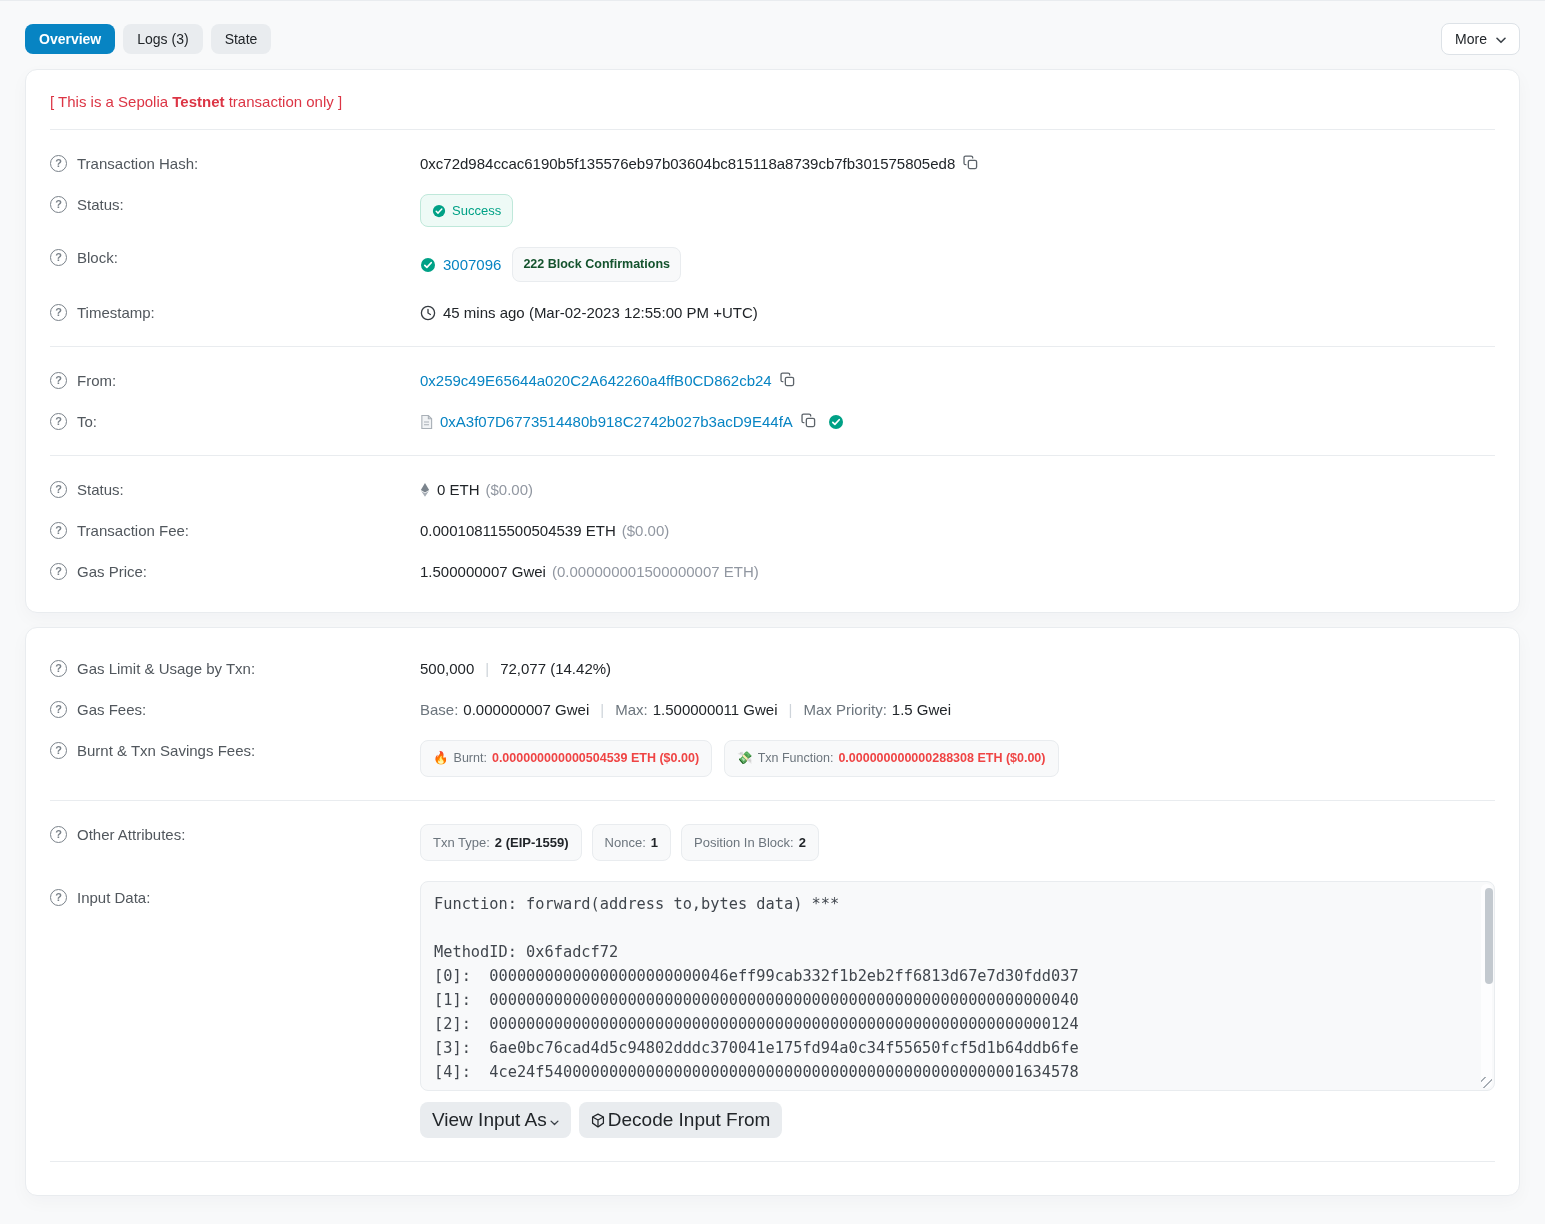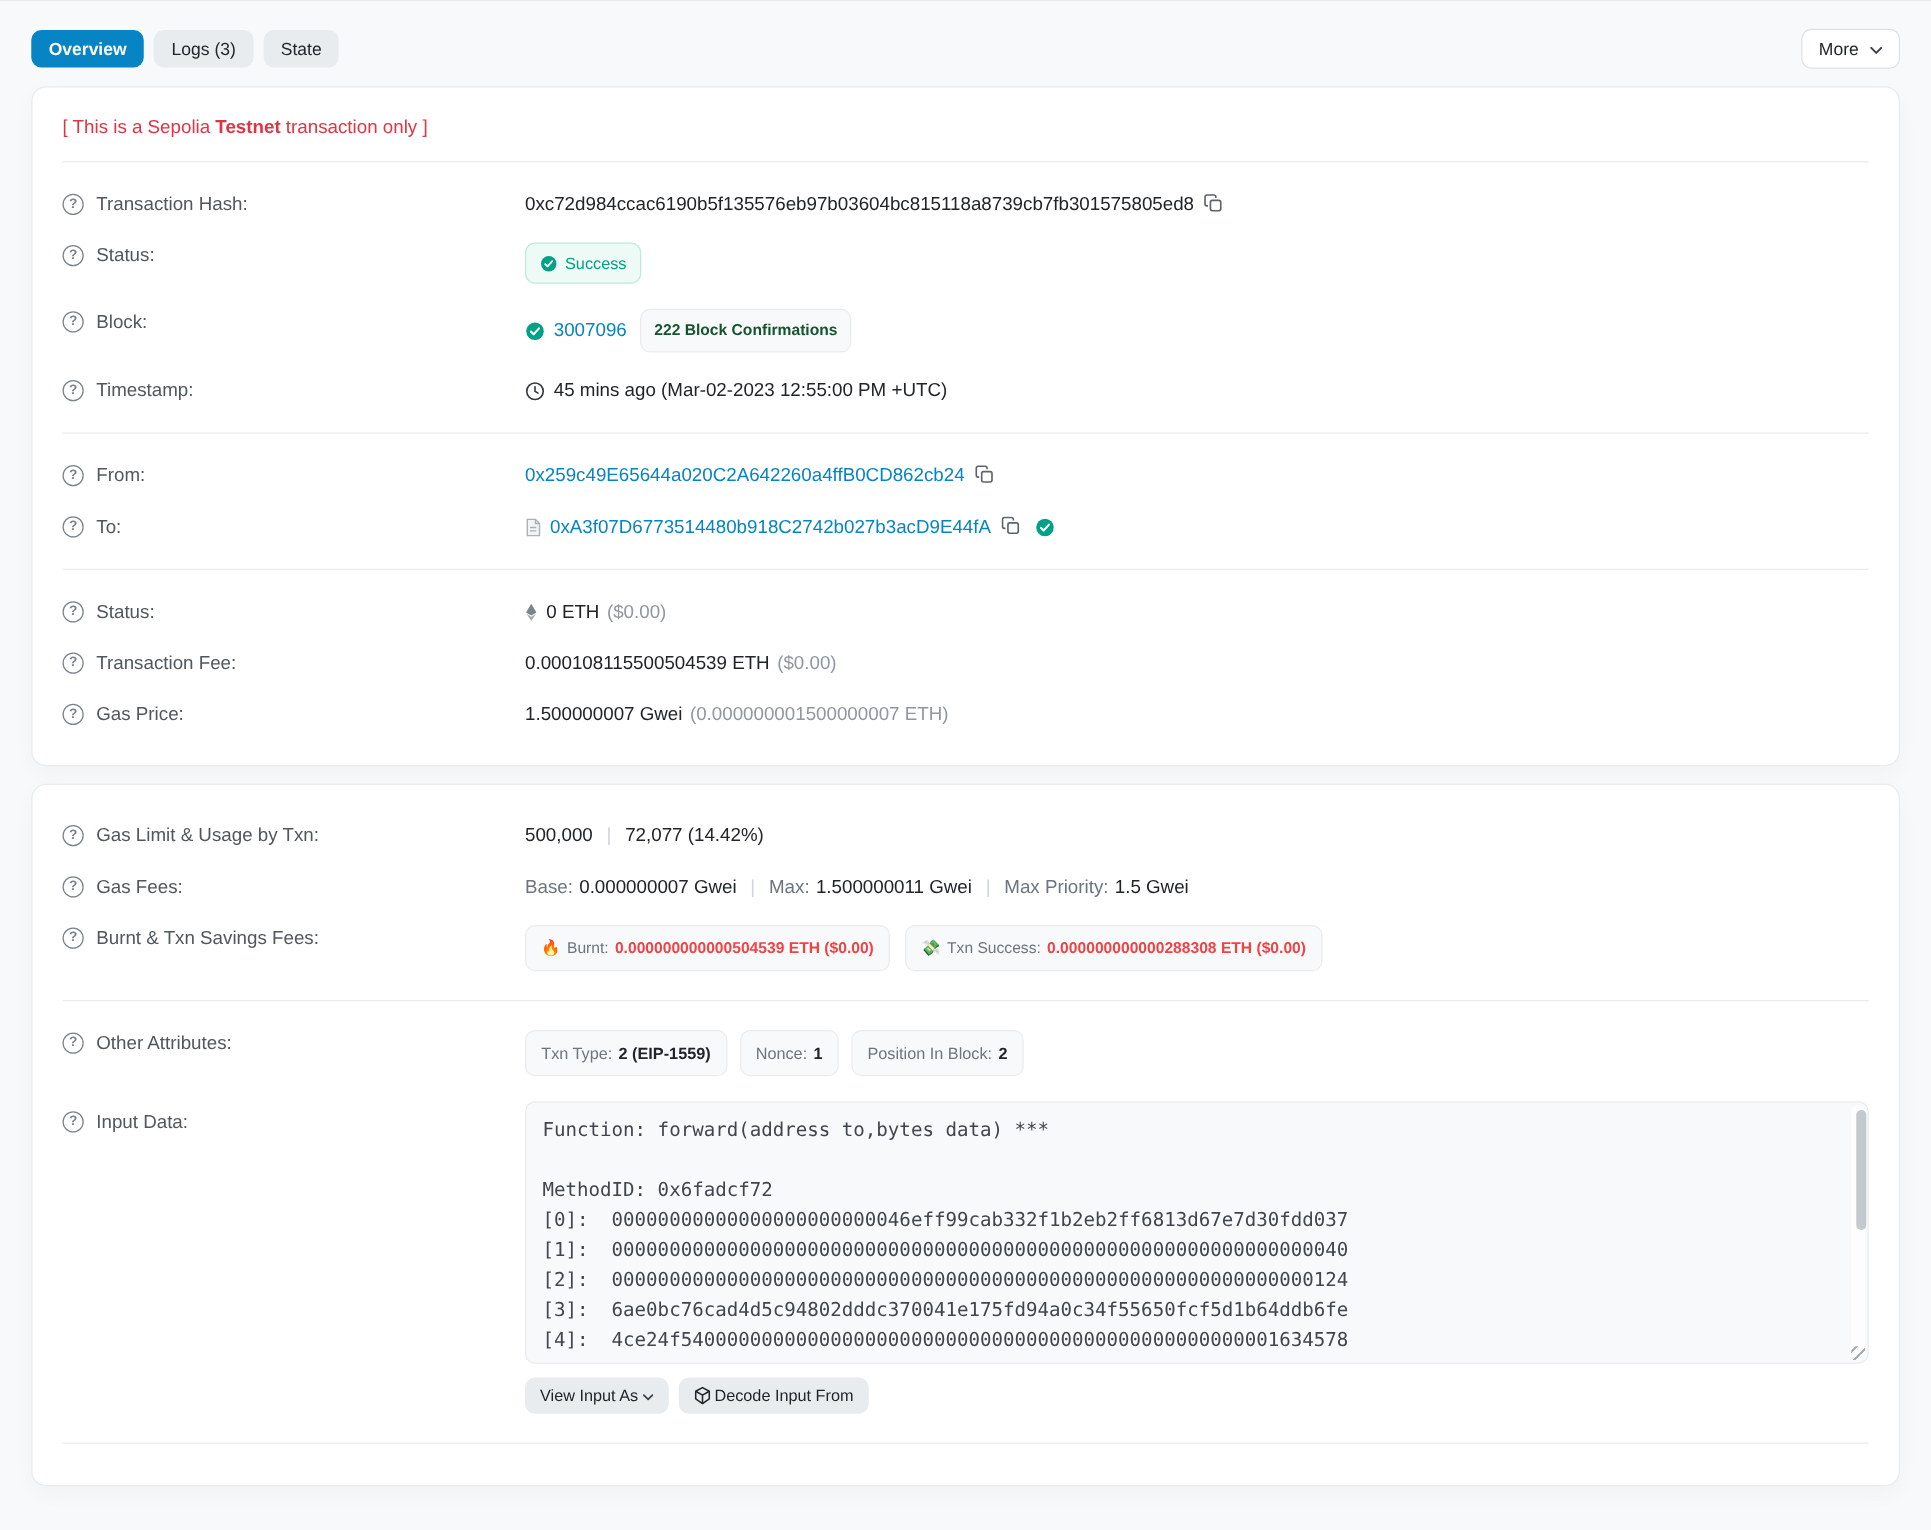--- a/index.html
+++ b/index.html
@@ -110,21 +110,21 @@
   .fake-thumb { position: absolute; top: 6px; right: 1.5px; width: 8px; height: 96px; background: #c3c9cf; border-radius: 4px; cursor: pointer; }
   .resize-grip {
     position: absolute; right: 2px; bottom: 2px; width: 11px; height: 11px; cursor: nwse-resize;
     background: repeating-linear-gradient(135deg, transparent 0 2.5px, #a7aeb5 2.5px 4px, transparent 4px 6px);
     border-bottom-right-radius: 6px;
   }
   .input-actions { display: flex; gap: 8px; margin-top: 11px; }
   .input-btn {
     display: inline-flex; align-items: center; gap: 3px;
     background: #e9ecef; border: none; border-radius: 8px;
-    padding: 7px 12px; font-size: 13px; color: #212529; cursor: pointer;
+    padding: 7px 12px; font-size: 19px; color: #212529; cursor: pointer;
     font-family: "Liberation Sans", sans-serif;
     text-align: right;
   }
 </style>
 </head>
 <body>
 
 <div class="page">
 
   <hr class="page-rule">
@@ -351,21 +351,21 @@
         <span>Burnt &amp; Txn Savings Fees:</span>
       </div>
       <div class="row-value">
         <span class="badge-attr badge-fee" style="font-size:12.5px;">
           <span class="emoji">🔥</span>
           <span class="blabel">Burnt:</span>
           <span class="bval">0.000000000000504539 ETH ($0.00)</span>
         </span>
         <span class="badge-attr badge-fee" style="font-size:12.5px;">
           <span class="emoji">💸</span>
-          <span class="blabel">Txn Success:</span>
+          <span class="blabel">Txn Function:</span>
           <span class="bval">0.000000000000288308 ETH ($0.00)</span>
         </span>
       </div>
     </div>
 
     <hr class="divider">
 
     <div class="row">
       <div class="row-label">
         <span class="qicon">?</span>

